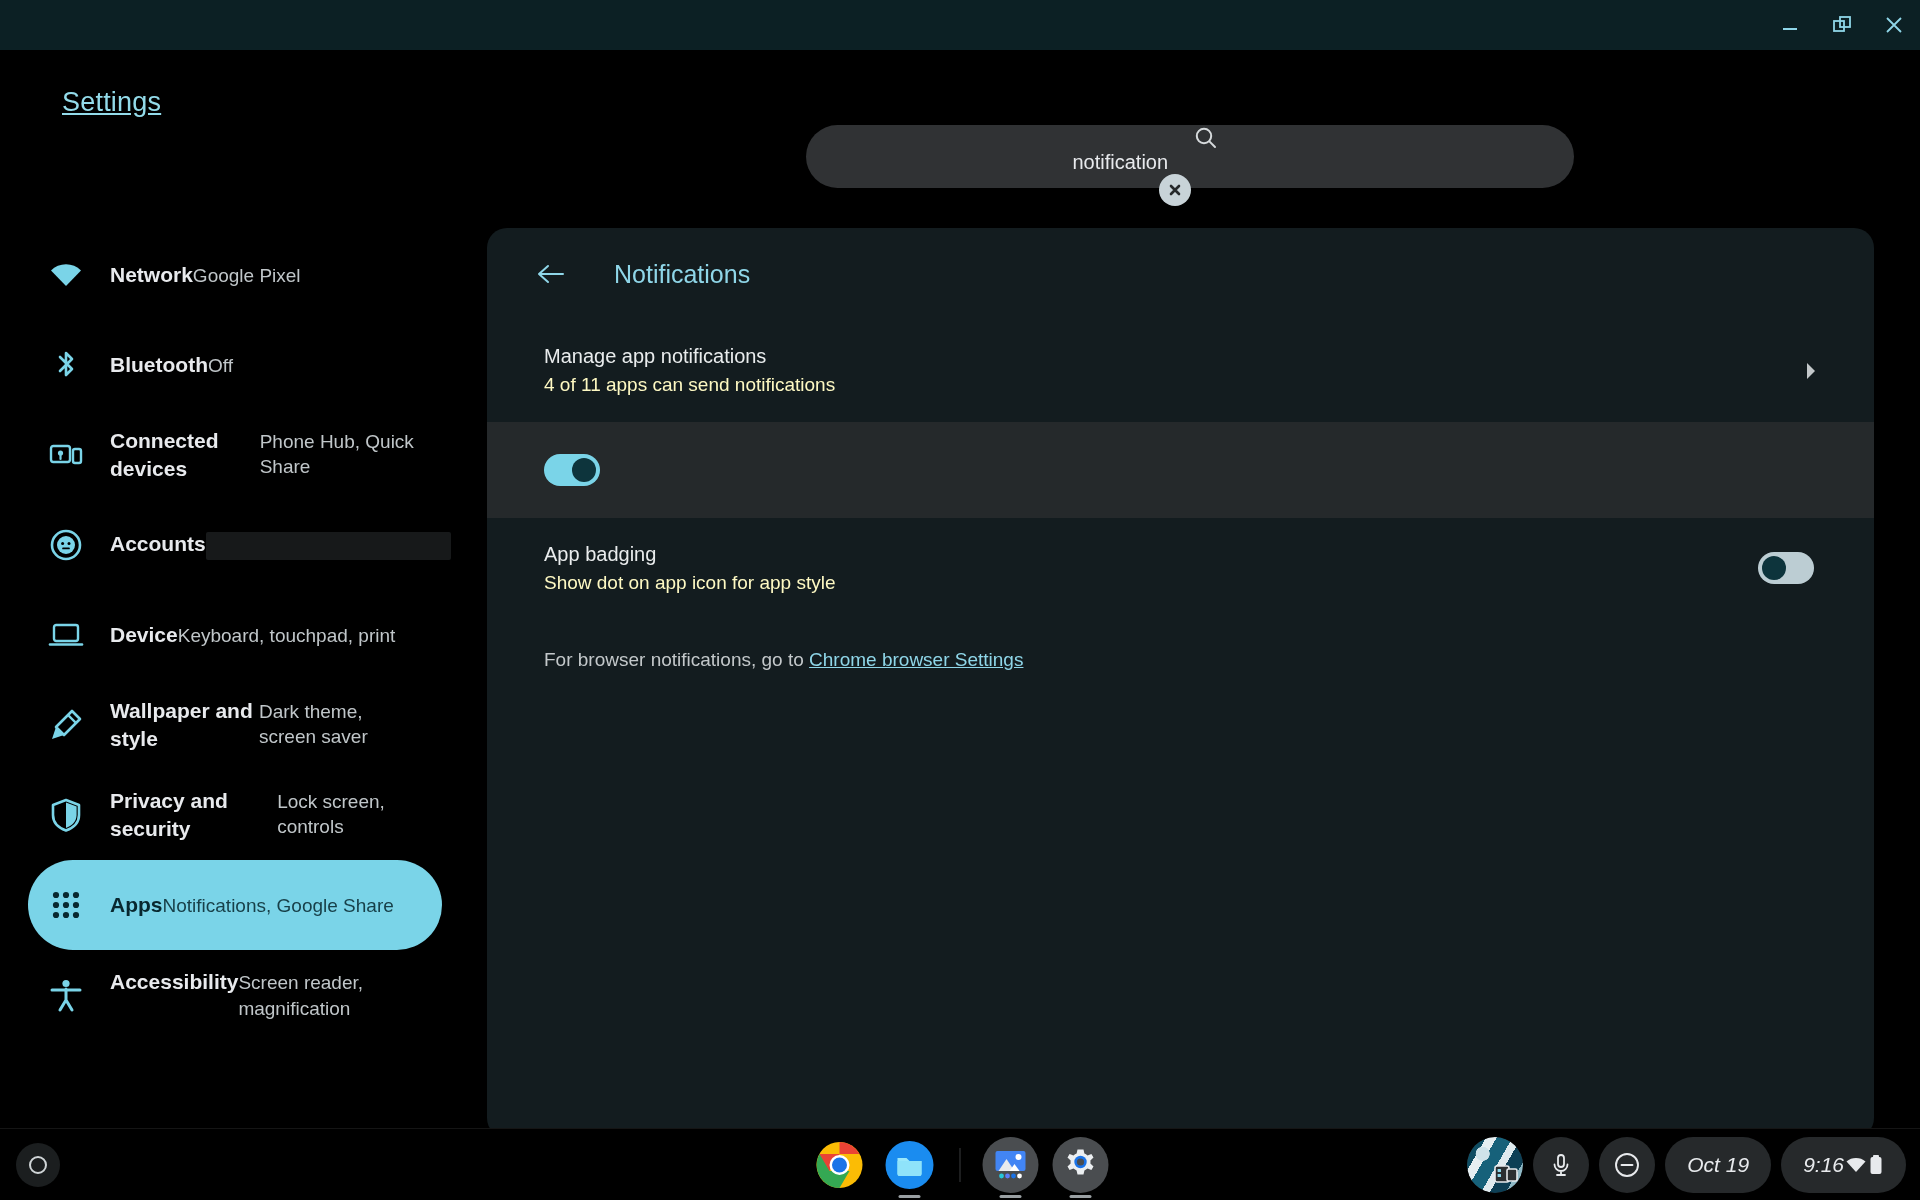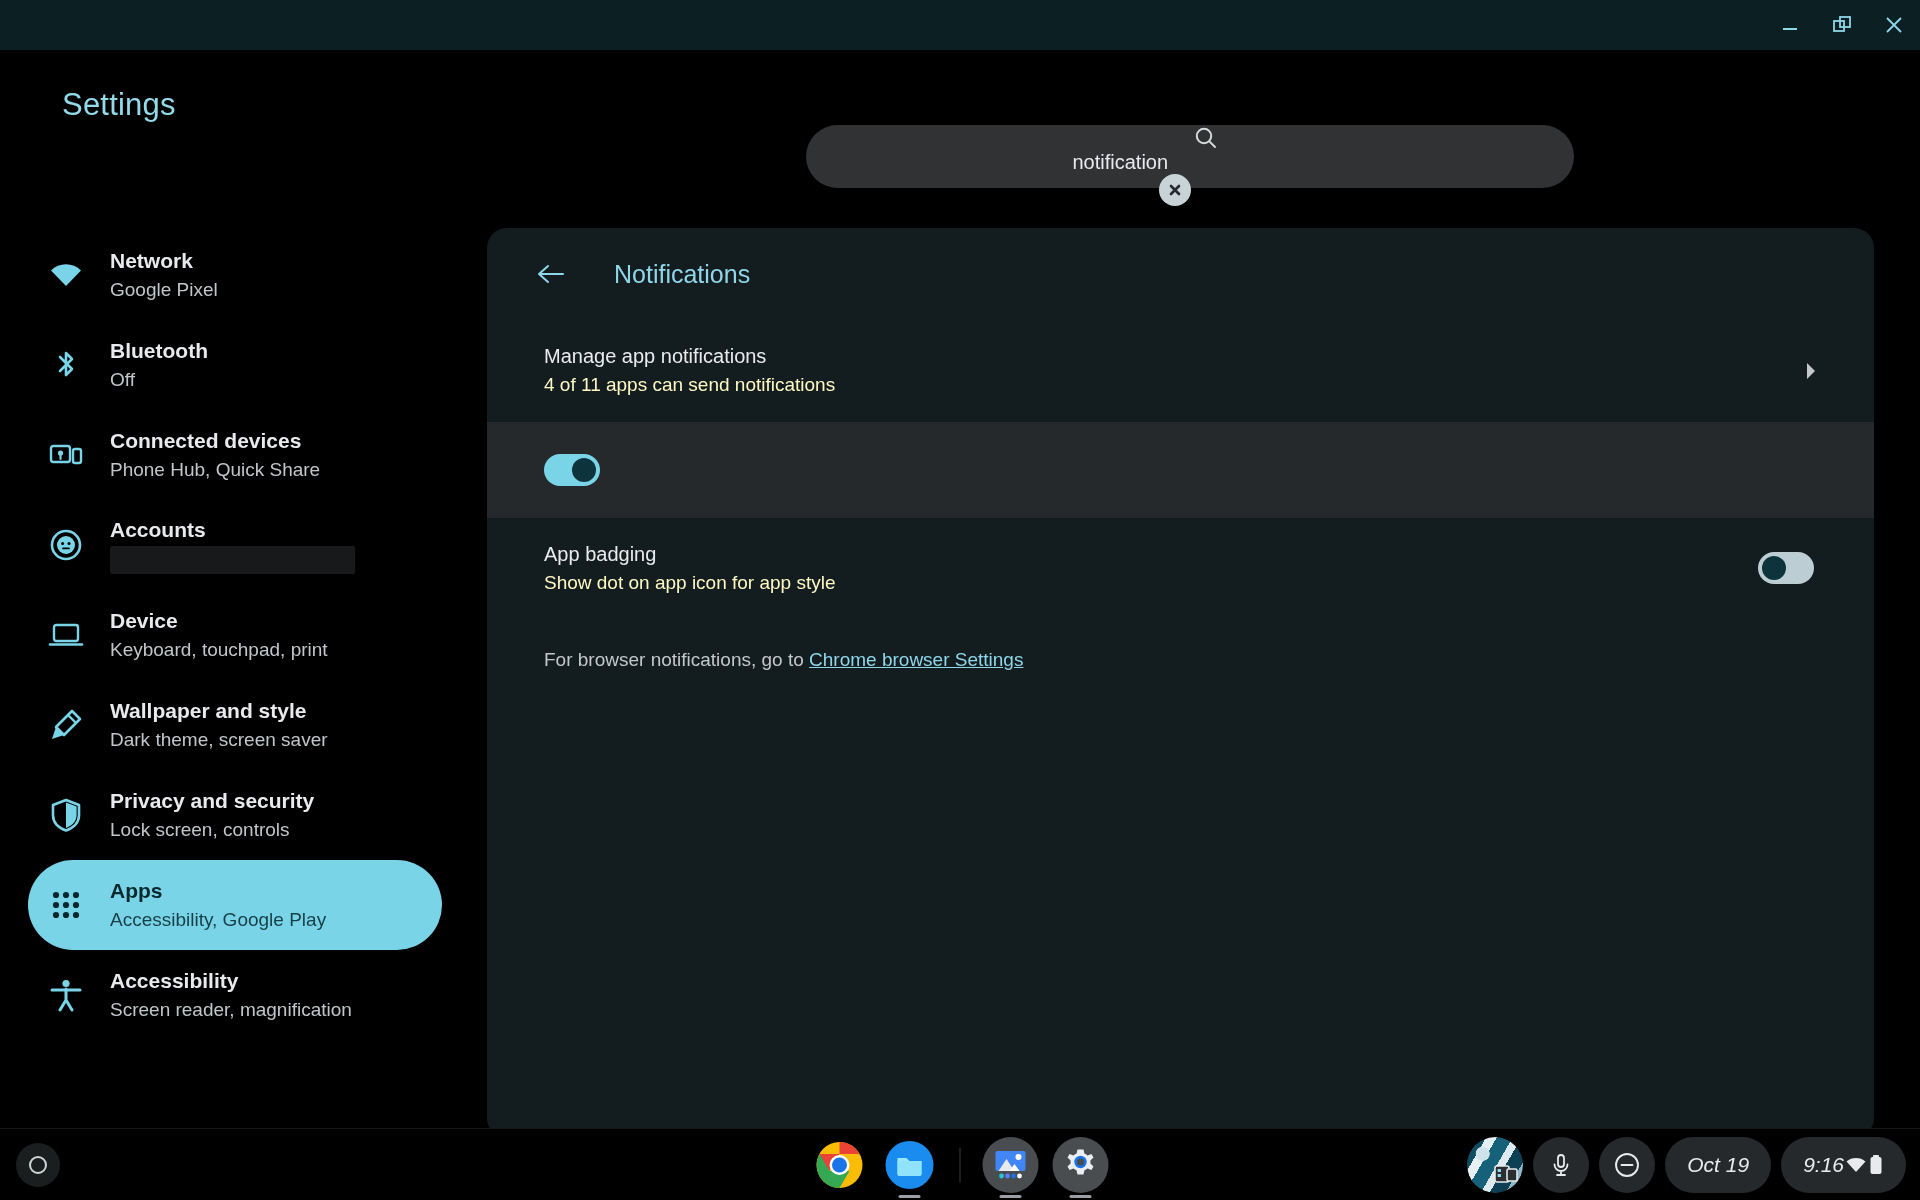--- a/index.html
+++ b/index.html
@@ -26,21 +26,21 @@
   .winbtn svg { display: block; }
 
   
   .settings-window {
     position: absolute; top: 50px; left: 0; width: 1920px; height: 1100px;
     background: #000000;
   }
 
   .settings-title {
     position: absolute; left: 62px; top: 37px;
-    font-size: 31px; color: #93dbea; letter-spacing: .2px;
+    font-size: 27px; color: #93dbea; letter-spacing: .2px; text-decoration: underline;
   }
 
   
   .searchbar {
     position: absolute; left: 806px; top: 75px;
     width: 768px; height: 63px;
     background: #303234; border-radius: 32px;
     display: flex; align-items: center; flex-direction: column;
   }
   .search-icon { margin-left: 32px; width: 26px; height: 26px; flex: 0 0 auto; }
@@ -64,21 +64,21 @@
     position: relative; display: flex; align-items: center;
     height: 90px; margin: 0 28px 0 28px; padding: 0 18px;
     border-radius: 46px; cursor: pointer;
   }
   .nav-item.active { background: #7ad4e8; }
   .nav-icon {
     width: 40px; height: 40px; flex: 0 0 auto;
     display: flex; align-items: center; justify-content: center;
     margin-right: 24px;
   }
-  .nav-text { display: flex; flex-direction: column; }
+  .nav-text { display: flex; flex-direction: row; }
   .nav-label { font-size: 21px; color: #e8eaed; font-weight: bold; line-height: 1.35; }
   .nav-sub { font-size: 19px; color: #c0c6c9; line-height: 1.35; margin-top: 2px; }
   .nav-item.active .nav-label { color: #08282f; }
   .nav-item.active .nav-sub { color: #173f48; }
   .nav-sub.redacted {
     display: inline-block; width: 245px; height: 28px;
     background: #17191a; border-radius: 2px;
   }
 
   
@@ -327,21 +327,21 @@
               <circle cx="8" cy="18" r="3.1" fill="#08282f"></circle>
               <circle cx="18" cy="18" r="3.1" fill="#08282f"></circle>
               <circle cx="28" cy="18" r="3.1" fill="#08282f"></circle>
               <circle cx="8" cy="28" r="3.1" fill="#08282f"></circle>
               <circle cx="18" cy="28" r="3.1" fill="#08282f"></circle>
               <circle cx="28" cy="28" r="3.1" fill="#08282f"></circle>
             </svg>
           </span>
           <div class="nav-text">
             <div class="nav-label">Apps</div>
-            <div class="nav-sub">Accessibility, Google Play</div>
+            <div class="nav-sub">Notifications, Google Share</div>
           </div>
         </div>
         <div class="nav-item">
           <span class="nav-icon">
             <svg width="36" height="36" viewBox="0 0 36 36">
               <circle cx="18" cy="6.5" r="3.6" fill="#7ad4e8"></circle>
                 <path d="M4 13 H32 M18 12 V23 M18 23 L12 33 M18 23 L24 33" stroke="#7ad4e8" stroke-width="3" stroke-linecap="round" fill="none"></path>
             </svg>
           </span>
           <div class="nav-text">

